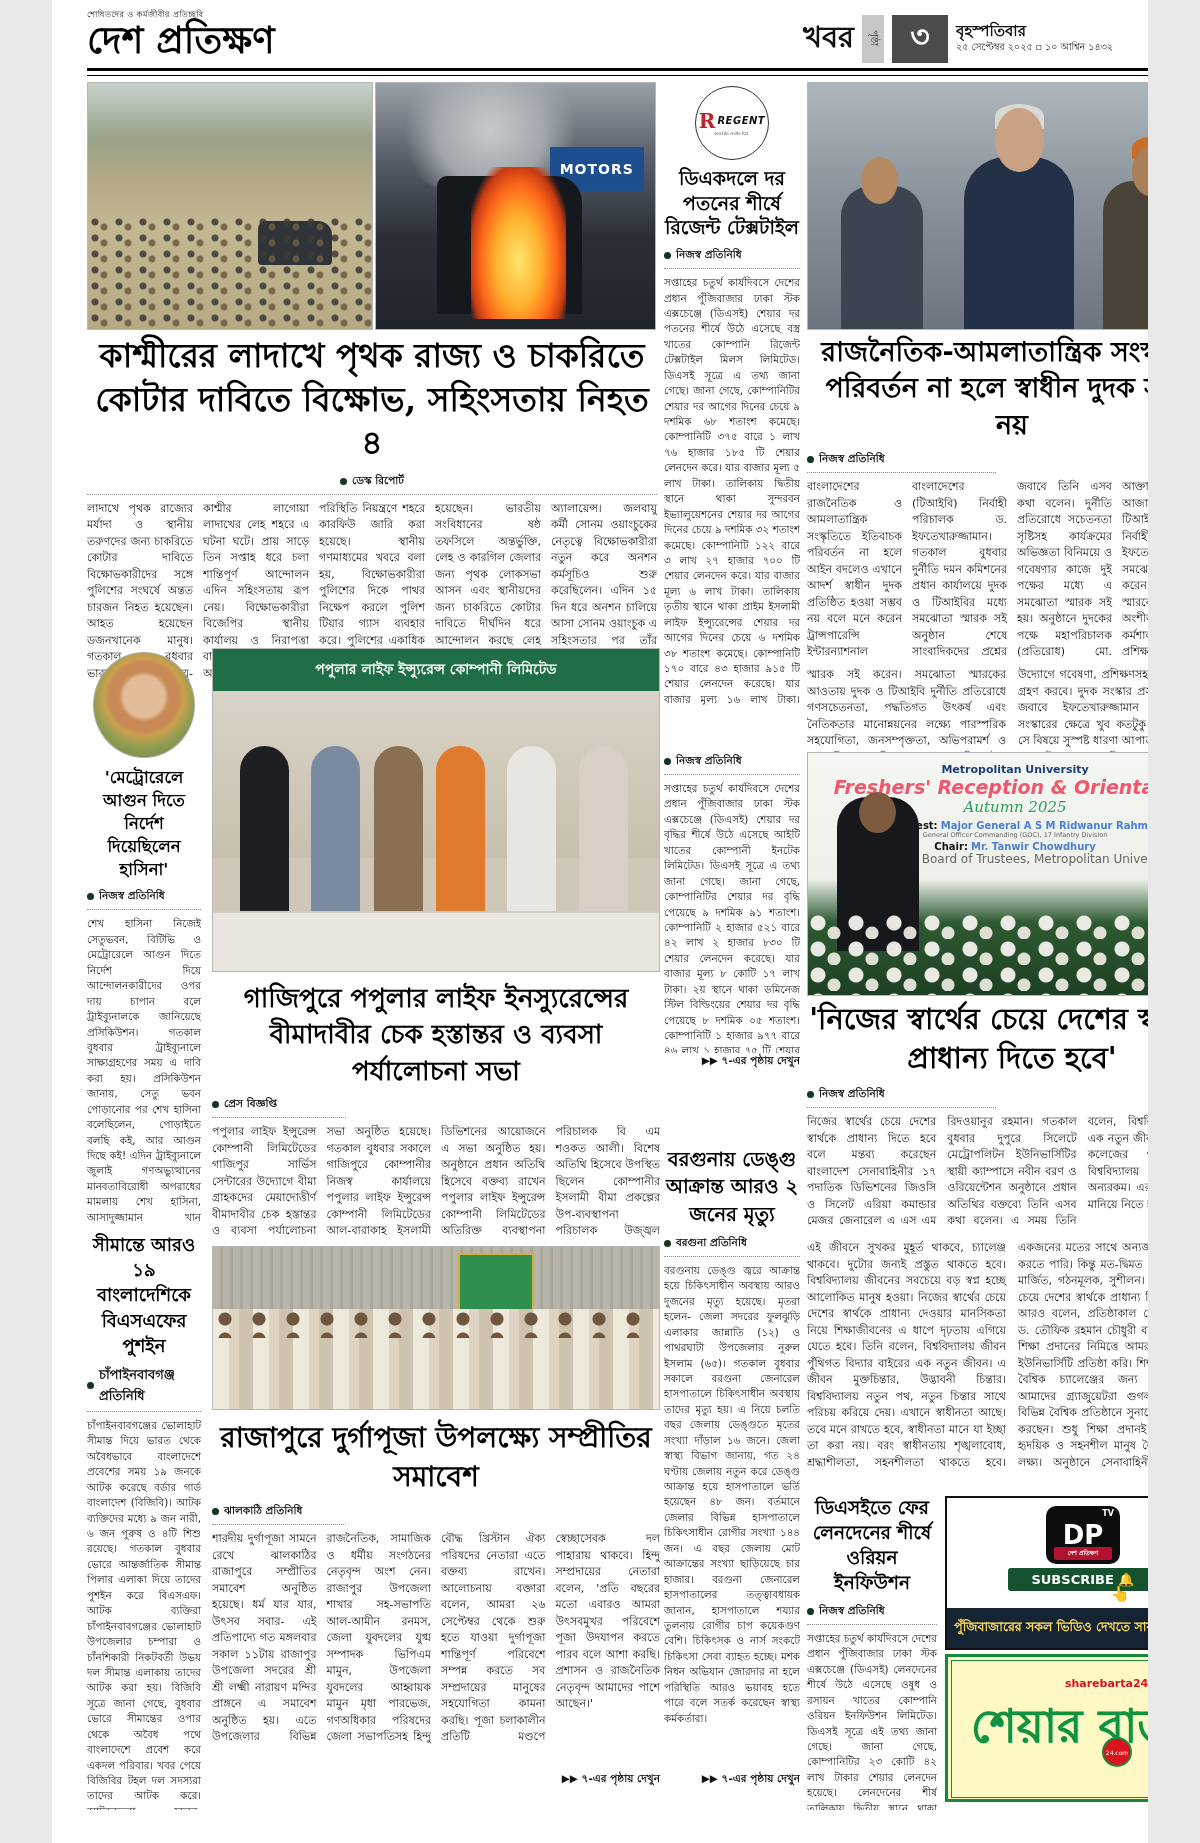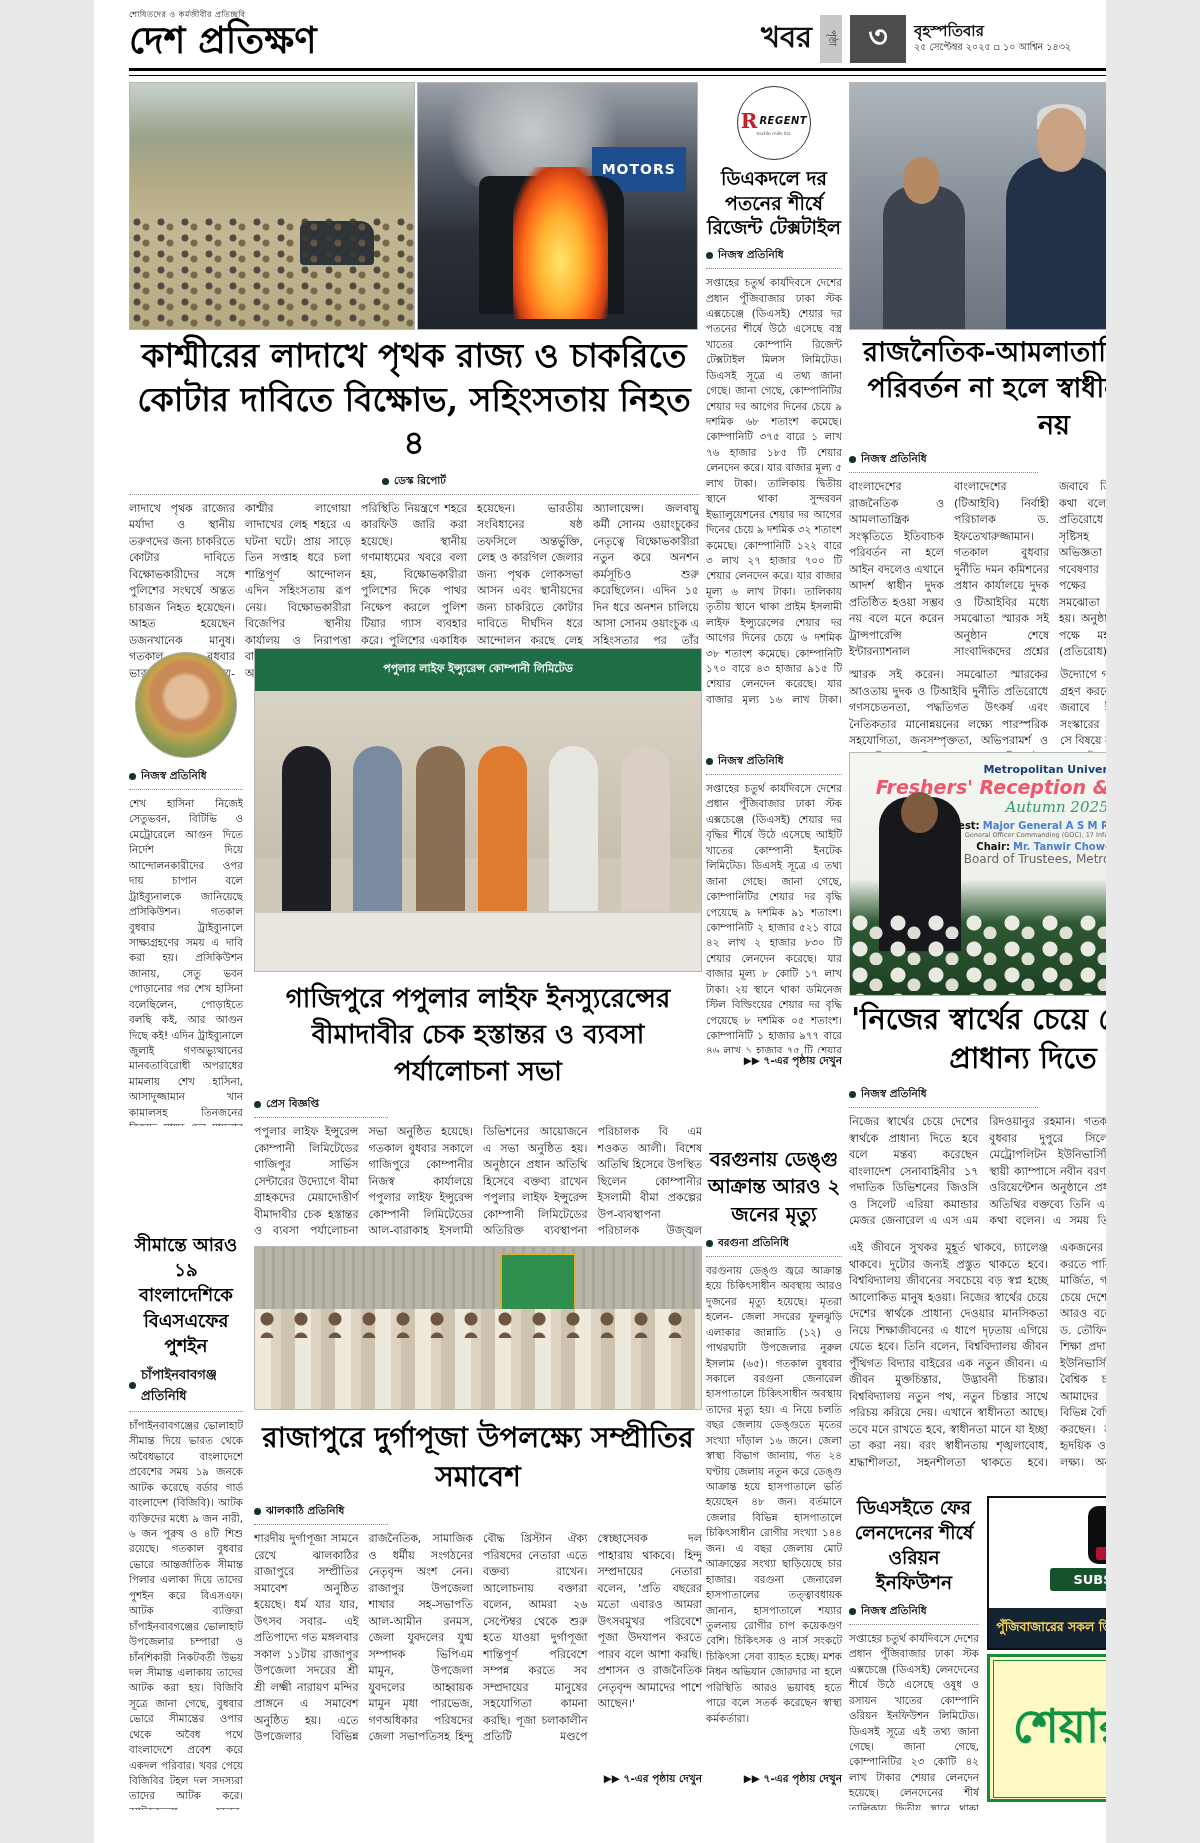--- a/index.html
+++ b/index.html
@@ -1,16 +1,16 @@
 <!DOCTYPE html>
 <html><head>
 <meta charset="utf-8">
 <style>
   html,body{margin:0;padding:0;background:#e9e9e9;}
-  .page{position:relative;width:1012px;height:1843px;background:#ffffff;margin:0 auto;
+  .page{position:relative;width:1096px;height:1843px;background:#ffffff;margin:0 auto;
         font-family:"DejaVu Sans",sans-serif;color:#111;overflow:hidden;}
   .abs{position:absolute;}
   
   .mh-tagline{font-size:8px;color:#222;letter-spacing:.5px;}
   .mh-logo{font-size:37px;font-weight:bold;color:#000;line-height:1.05;font-family:"DejaVu Serif",serif;}
   .mh-right{display:flex;align-items:center;gap:8px;}
   .mh-section{font-size:29px;font-weight:bold;}
   .mh-pageword{width:22px;height:48px;background:#c7c7c7;color:#333;font-size:10px;
                display:flex;align-items:center;justify-content:center;writing-mode:vertical-rl;}
   .mh-pagenum{width:56px;height:48px;background:#4c4c4c;color:#fff;font-size:30px;font-weight:bold;
@@ -52,21 +52,21 @@
   .p-press .hair{position:absolute;left:45.5%;top:8.5%;width:12%;height:10%;background:#d8d8d4;border-radius:50% 50% 0 0;}
   .p-press .side1{position:absolute;left:8%;top:42%;width:20%;height:58%;background:#3c4450;border-radius:30px 30px 0 0;}
   .p-press .side1h{position:absolute;left:13%;top:30%;width:9%;height:19%;background:#b58a63;border-radius:50%;}
   .p-press .side2{position:absolute;right:6%;top:40%;width:22%;height:60%;background:#4a4438;border-radius:30px 30px 0 0;}
   .p-press .side2h{position:absolute;right:12%;top:26%;width:9%;height:20%;background:#a97f58;border-radius:50%;}
   .p-press .turban{position:absolute;right:12%;top:22%;width:9%;height:9%;background:#c96f2a;border-radius:50% 50% 0 0;}
   .p-hasina{border-radius:50%;border:1px solid #aaa;
      background:radial-gradient(circle at 50% 42%,#e3bd97 0 26%,#c98a57 32% 44%,#caa14e 50%,#8d9c52 66%,#63803d 100%);}
   .p-check{background:#cfc8b8;}
   .p-check .banner{position:absolute;left:0;right:0;top:0;height:13%;background:#1f6e46;color:#fff;
-     display:flex;align-items:center;justify-content:center;font-size:11px;font-weight:bold;}
+     display:flex;align-items:center;justify-content:center;font-size:14px;font-weight:bold;}
   .p-check .wall{position:absolute;left:0;right:0;top:13%;height:52%;background:linear-gradient(180deg,#d9d3c6,#c7c0ae);}
   .p-check .fig{position:absolute;bottom:18%;width:11%;height:52%;border-radius:26px 26px 0 0;}
   .p-check .table{position:absolute;left:0;right:0;bottom:0;height:18%;background:#e8e6df;border-top:2px solid #cfccc2;}
   .p-fresh{background:linear-gradient(180deg,#f4f6f2 0%,#eef1ea 52%,#2e5a33 70%,#1d4023 100%);}
   .p-fresh .btxt{position:absolute;left:4%;right:3%;top:4%;text-align:center;}
   .p-fresh .flowers{position:absolute;left:0;right:0;bottom:0;height:34%;
      background-image:radial-gradient(circle at 10px 10px,#f5f3ee 7px,transparent 8px),
                       radial-gradient(circle at 26px 20px,#e9e7de 6px,transparent 7px);
      background-size:38px 26px;opacity:.95;}
   .p-fresh .speaker{position:absolute;left:7%;bottom:18%;width:20%;height:64%;background:#16181c;border-radius:30px 30px 0 0;}
@@ -236,20 +236,21 @@
   <div class="abs sb" style="left:893px;top:1654px;width:266px;height:148px;box-sizing:border-box;">
     <div class="sb-inner">
       <div class="sb-url">sharebarta24.com</div>
       <div class="sb-brand">শেয়ার বার্তা</div>
       <div class="sb-badge">24.com</div>
     </div>
   </div>
 
   <div class="abs" style="left:35px;top:652px;width:114px;height:572px;overflow:hidden;">
     <div class="photo p-hasina" style="position:relative;width:100px;height:104px;margin:0 auto 8px;"></div>
+    <div class="hl" style="font-size:16.5px;line-height:1.4;">'মেট্রোরেলে আগুন দিতে নির্দেশ দিয়েছিলেন হাসিনা'</div>
     <div class="byline" style="margin-top:5px;">
       <span class="dot"></span>
       <span>নিজস্ব প্রতিনিধি</span>
     </div>
     <div class="body small" style="height:330px;">শেখ হাসিনা নিজেই সেতুভবন, বিটিভি ও মেট্রোরেলে আগুন দিতে নির্দেশ দিয়ে আন্দোলনকারীদের ওপর দায় চাপান বলে ট্রাইব্যুনালকে জানিয়েছে প্রসিকিউশন। গতকাল বুধবার ট্রাইব্যুনালে সাক্ষ্যগ্রহণের সময় এ দাবি করা হয়। প্রসিকিউশন জানায়, সেতু ভবন পোড়ানোর পর শেখ হাসিনা বলেছিলেন, পোড়াইতে বলছি কই, আর আগুন দিছে কই! এদিন ট্রাইব্যুনালে জুলাই গণঅভ্যুত্থানের মানবতাবিরোধী অপরাধের মামলায় শেখ হাসিনা, আসাদুজ্জামান খান কামালসহ তিনজনের বিরুদ্ধে সাক্ষ্য দেন মামলার স্পেশাল ইনভেস্টিগেশন অফিসার। এই মামলার ৫১তম সাক্ষী তিনি। বিচারপতি গোলাম মর্তুজা মজুমদারের নেতৃত্বাধীন আন্তর্জাতিক অপরাধ</div>
 
   </div>
 
   <div class="abs" style="left:35px;top:1232px;width:114px;height:578px;overflow:hidden;">
     <div class="hl" style="font-size:18px;line-height:1.4;">সীমান্তে আরও ১৯ বাংলাদেশিকে বিএসএফের পুশইন</div>

